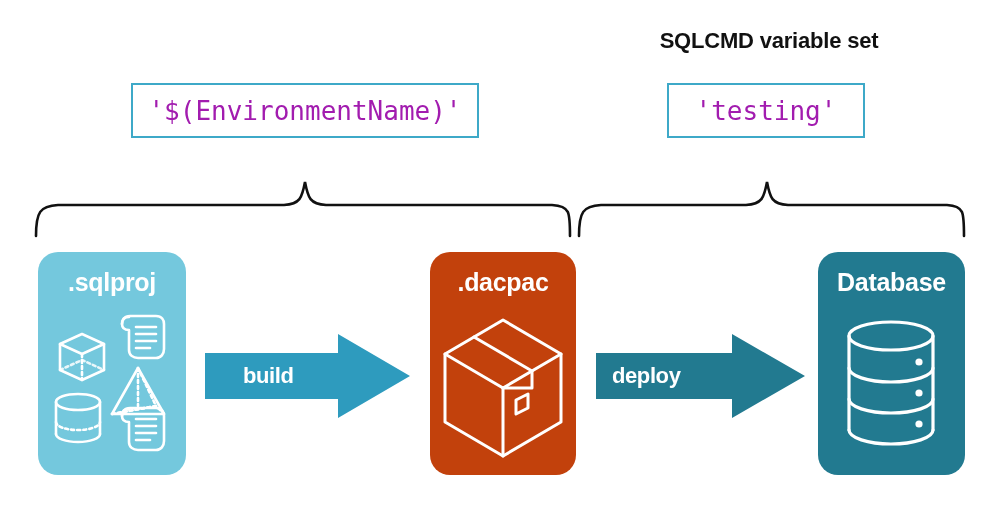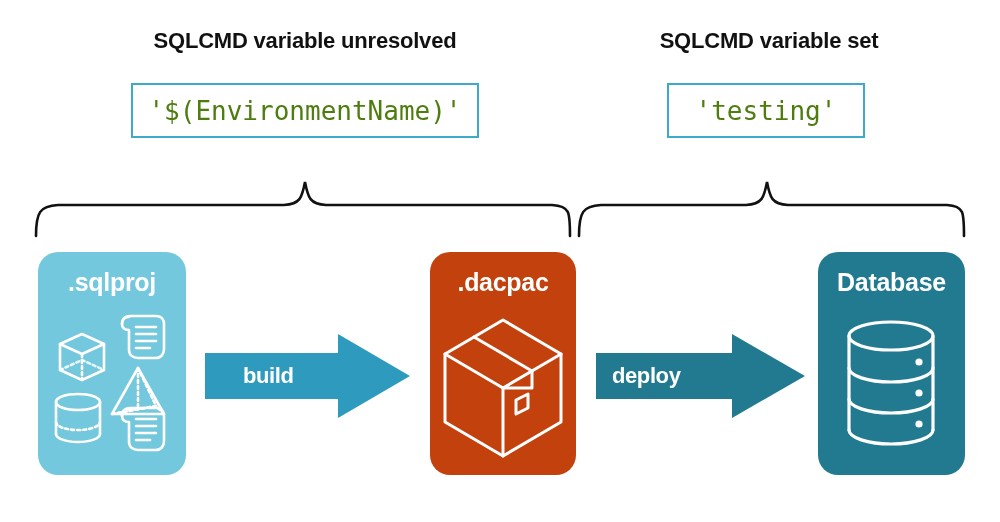--- a/index.html
+++ b/index.html
@@ -36,21 +36,21 @@
   .code-box {
     position: absolute;
     background: #ffffff;
     border: 2px solid #3EA9C8;
     box-sizing: border-box;
     display: flex;
     align-items: center;
     justify-content: center;
     font-family: "DejaVu Sans Mono", monospace;
     font-size: 26px;
-    color: #4d7c0f;
+    color: #a21caf;
     white-space: nowrap;
   }
   #code-left  { left: 131px; top: 83px; width: 348px; height: 55px; }
   #code-right { left: 667px; top: 83px; width: 198px; height: 55px; }
 
   
   .brace-svg {
     position: absolute;
     top: 148px;
     left: 0;
@@ -117,21 +117,20 @@
   #arrow-build  .arrow-label { padding-left: 38px; }
   #arrow-deploy { left: 596px; width: 209px; }
   #arrow-deploy .arrow-label { padding-left: 16px; }
   .arrow-svg { position: absolute; left: 0; top: 0; width: 100%; height: 100%; }
 </style>
 </head>
 <body>
 
 <div id="stage">
 
-  <div class="section-title" id="title-left">SQLCMD variable unresolved</div>
   <div class="section-title" id="title-right">SQLCMD variable set</div>
 
   <div class="code-box" id="code-left">'$(EnvironmentName)'</div>
   <div class="code-box" id="code-right">'testing'</div>
 
   <svg class="brace-svg" viewBox="0 0 1000 95">
 
     <path fill="none" stroke="#111111" stroke-width="2.6" stroke-linecap="round" d="M 36,88
              C 36,64 40,58 58,57
              L 284,57

